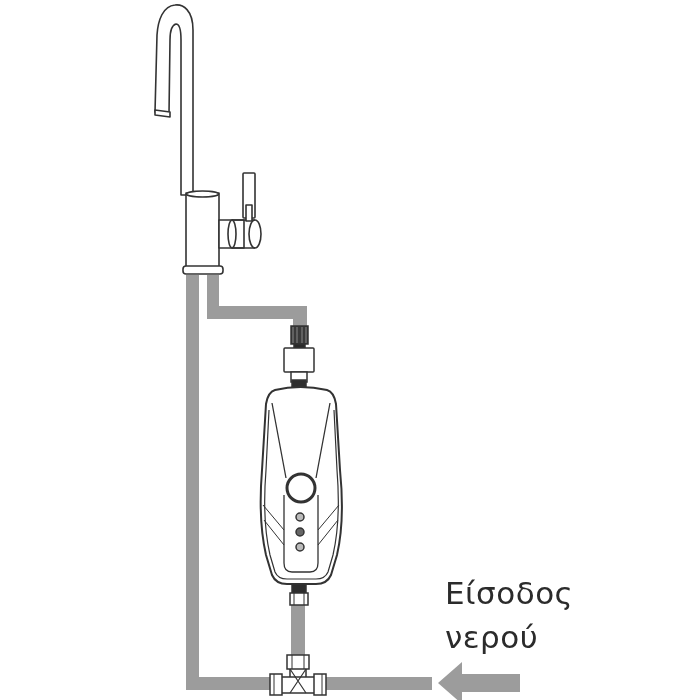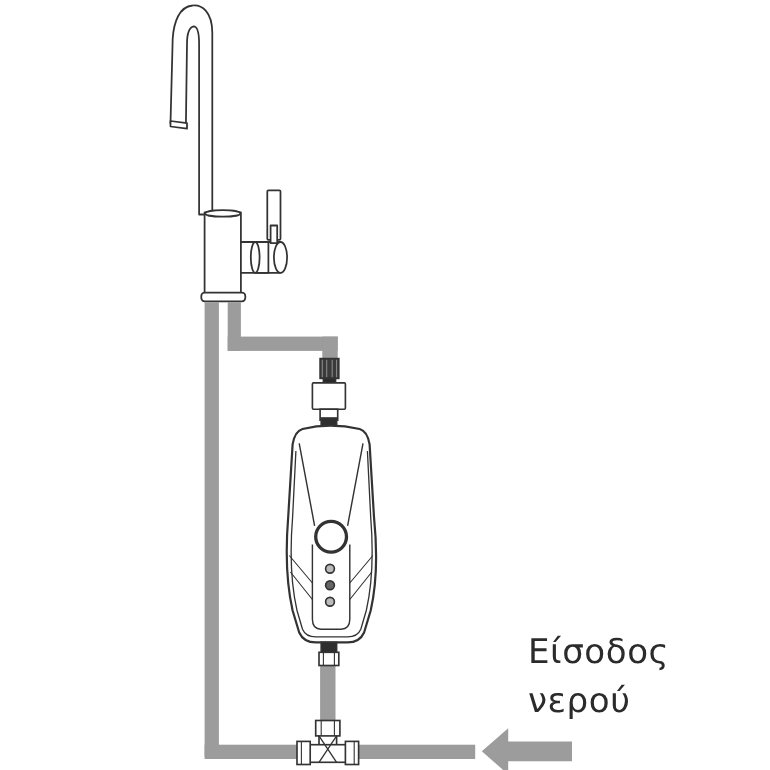--- a/index.html
+++ b/index.html
@@ -5,21 +5,20 @@
     html, body { margin: 0; padding: 0; background: #ffffff; }
     body { width: 700px; height: 700px; position: relative; overflow: hidden; font-family: "DejaVu Sans", sans-serif; }
     #diagram { position: absolute; left: 0; top: 0; width: 700px; height: 700px; }
     .label {
       position: absolute;
       font-family: "DejaVu Sans", sans-serif;
       font-size: 31px;
       color: #2b2b2b;
       line-height: 1;
       letter-spacing: 0.5px;
-      margin-left: 35px;
     }
     #label-line1 { left: 445px; top: 578px; }
     #label-line2 { left: 445px; top: 622px; }
   </style>
 </head>
 <body>
 
 <svg id="diagram" viewBox="0 0 700 700" xmlns="http://www.w3.org/2000/svg">
 
   <g fill="#9c9c9c" stroke="none">

